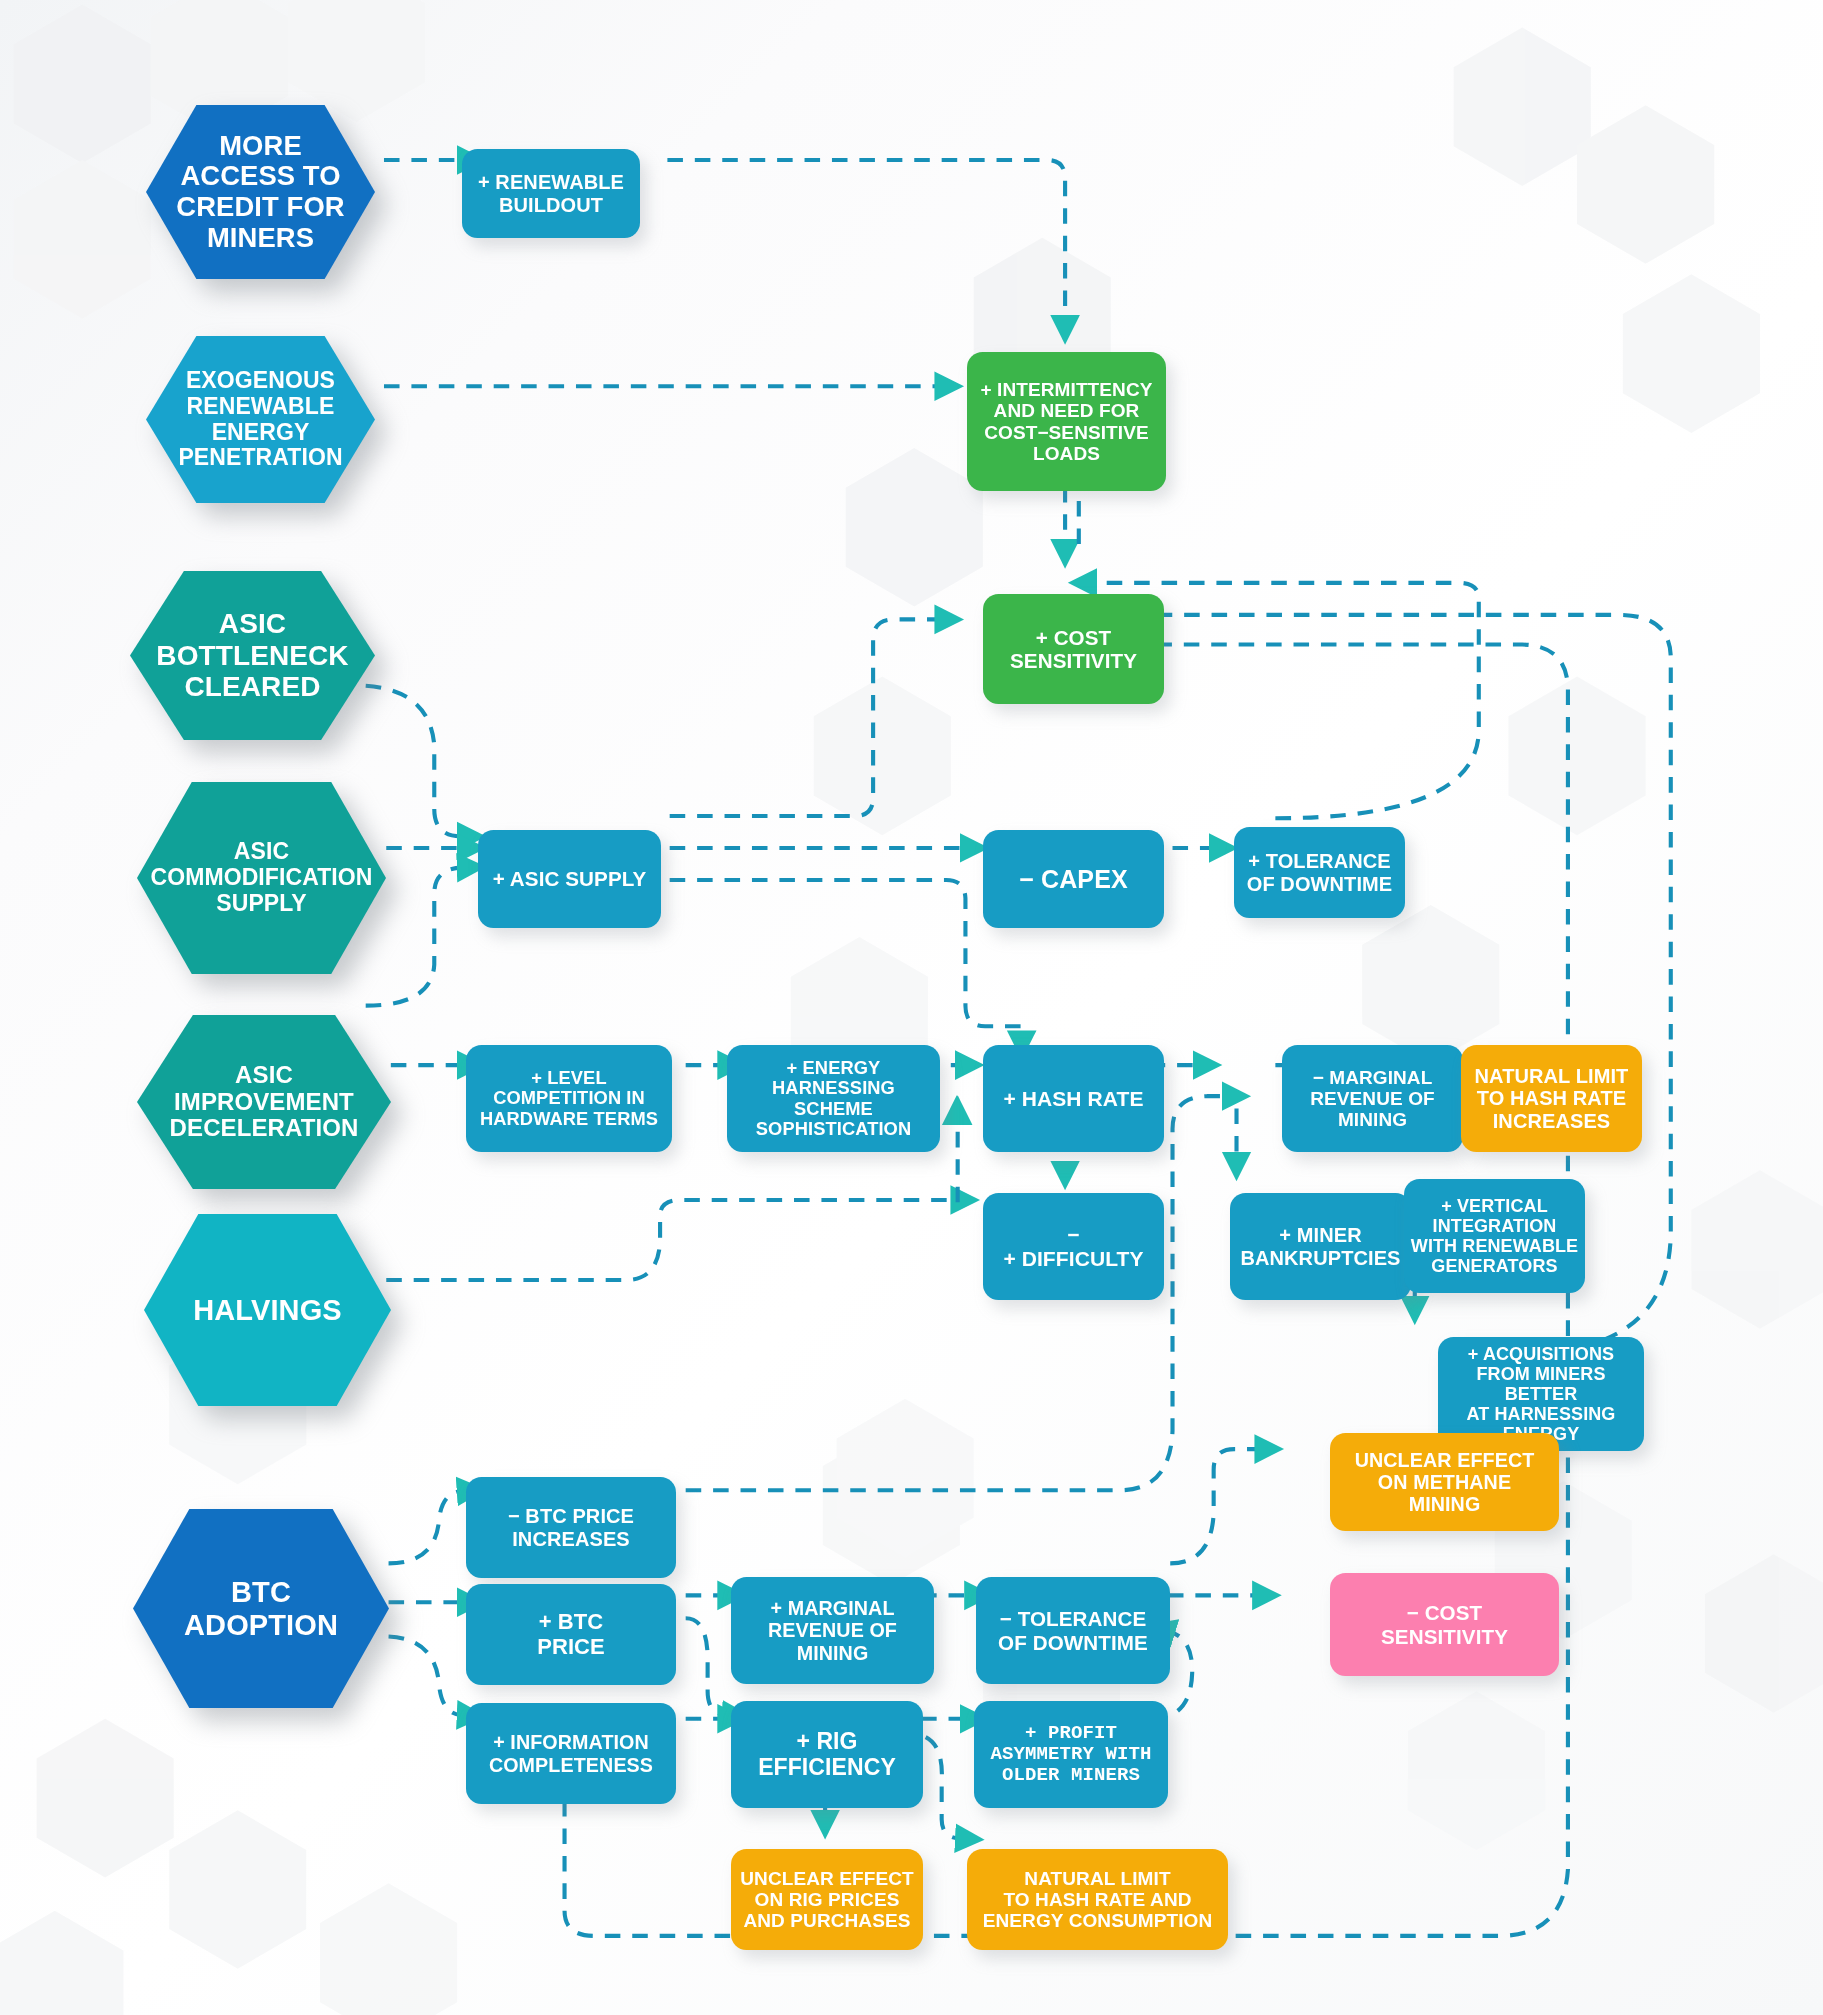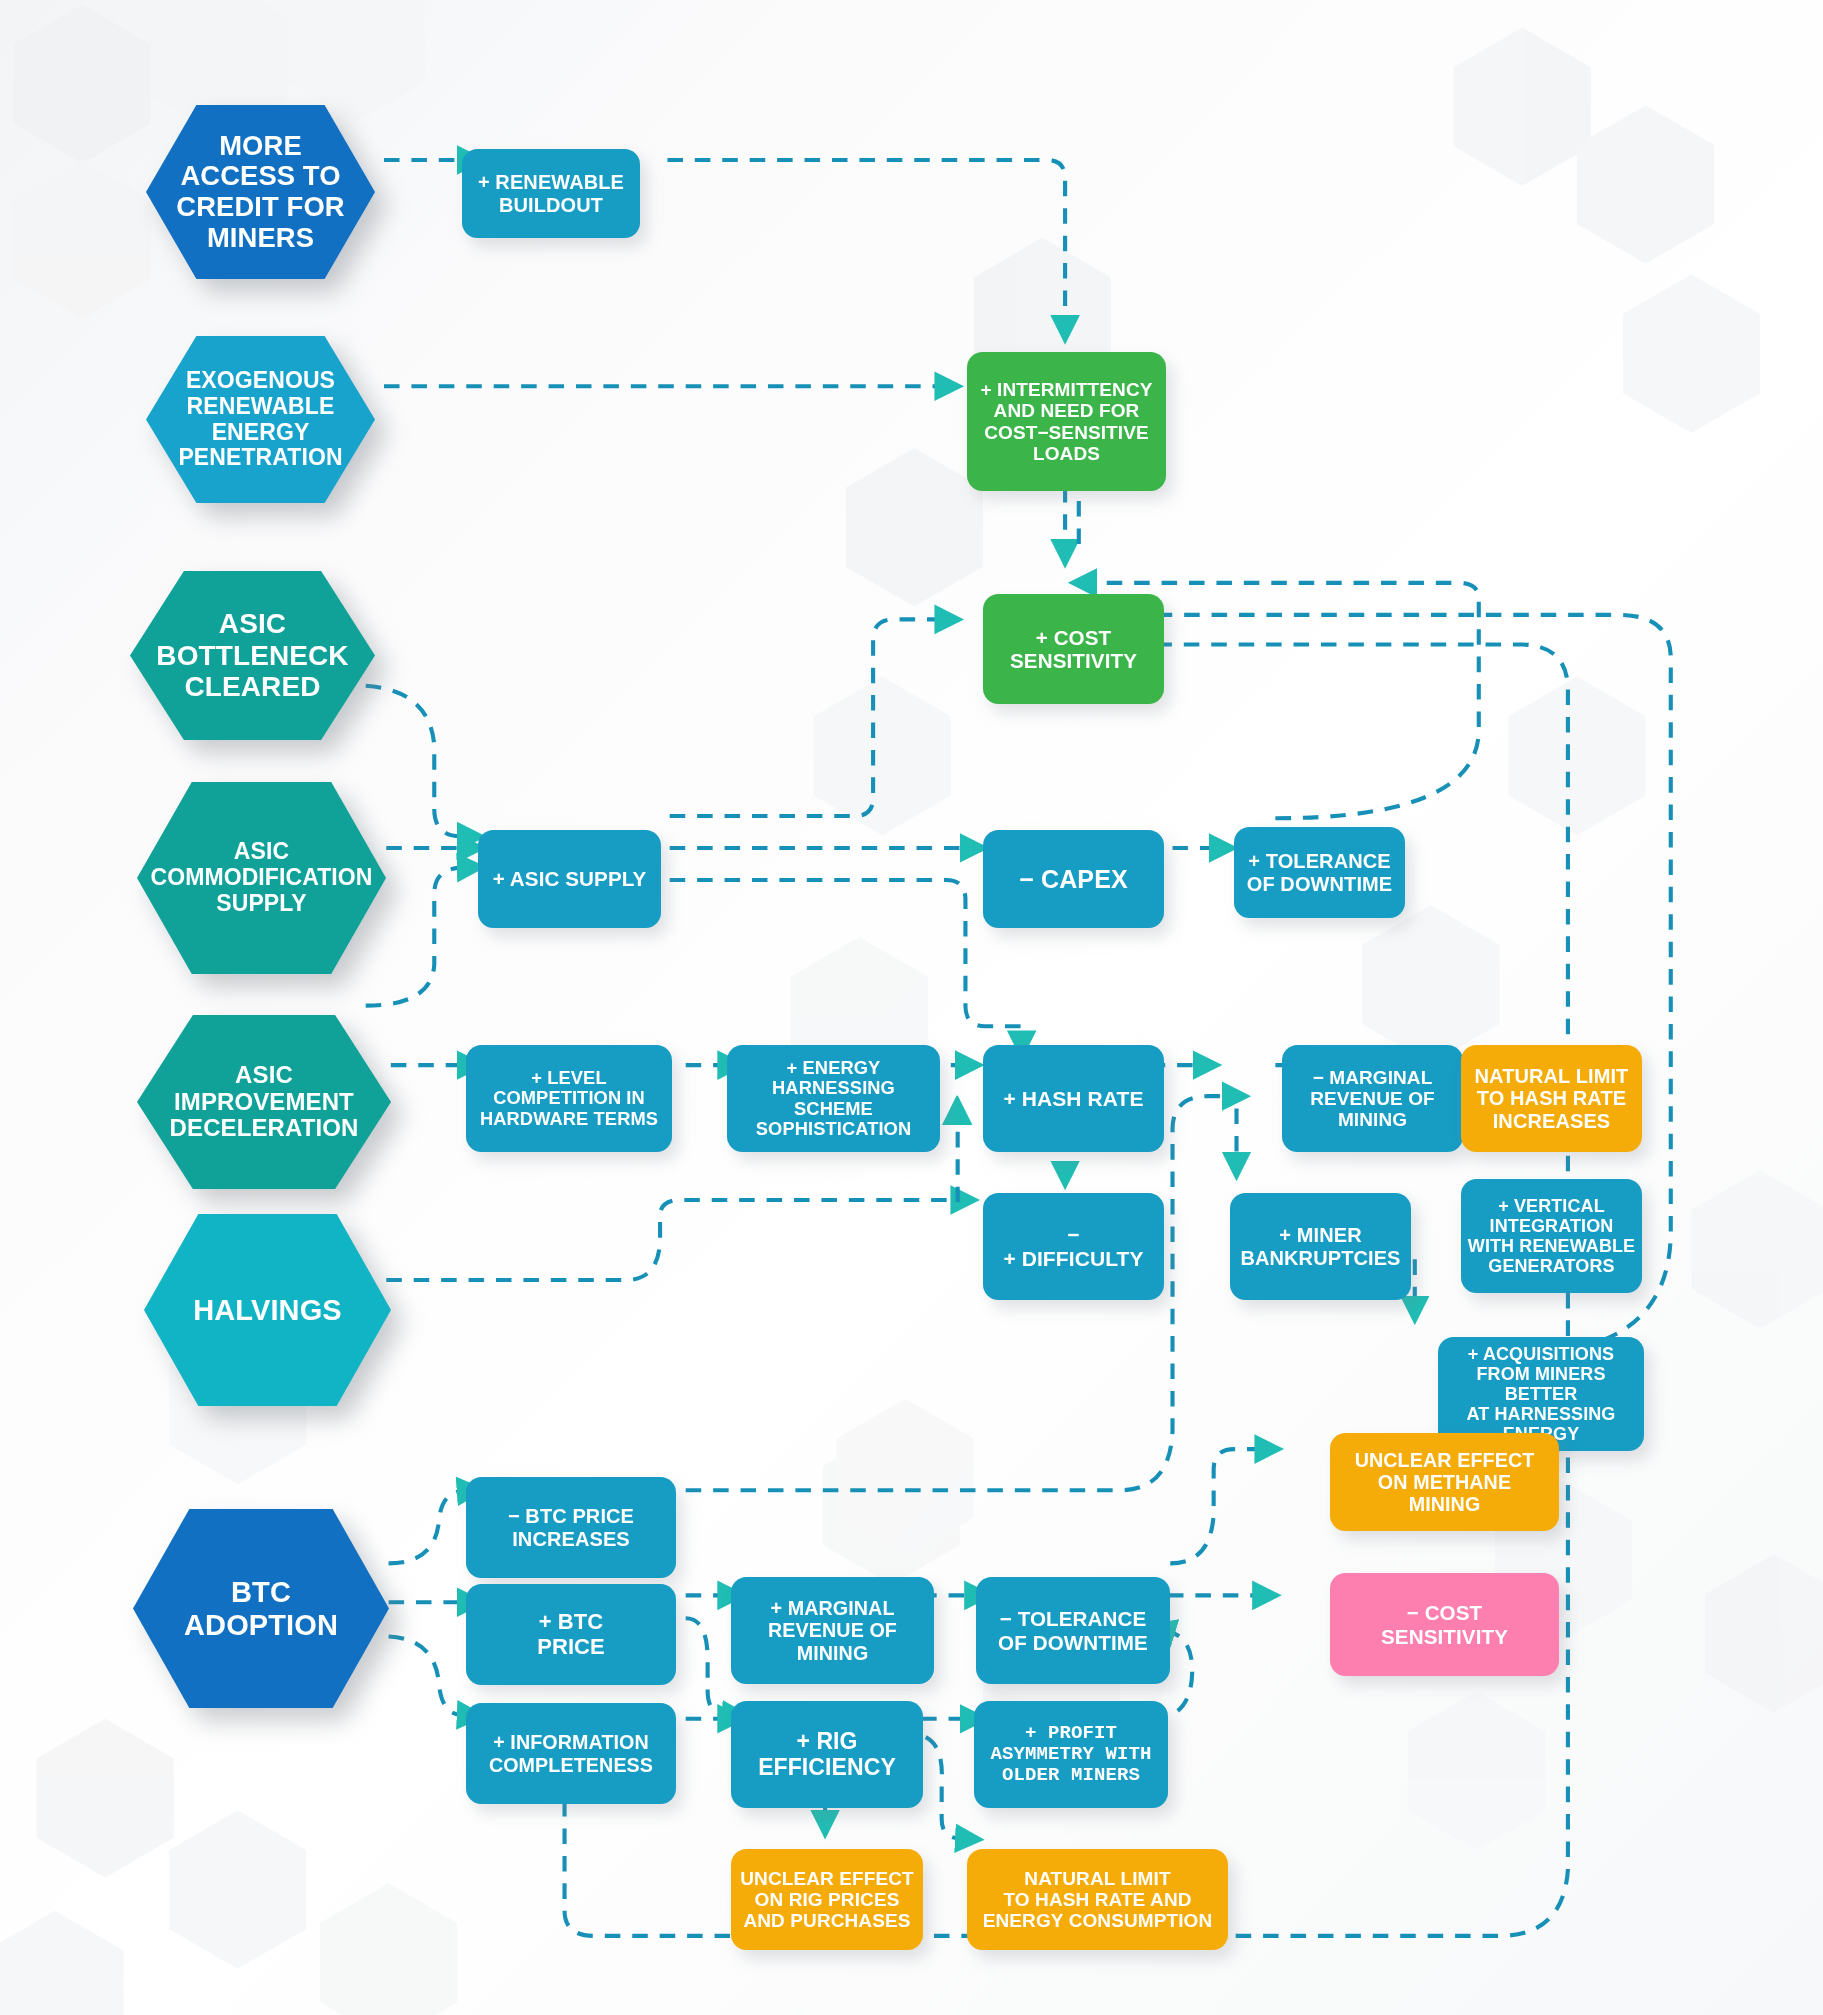--- a/index.html
+++ b/index.html
@@ -309,21 +309,21 @@
       </div>
     </div>
 
     <div class="rectwrap" style="position:absolute;left:1230px;top:1161px;width:181px;height:107px;">
       <div class="node rect blue" style="left:0;top:0;width:100%;height:100%;font-size:20px;">
         <span class="lbl">+ MINER
 BANKRUPTCIES</span>
       </div>
     </div>
 
-    <div class="rectwrap" style="position:absolute;left:1461px;top:1147px;width:181px;height:114px;">
+    <div class="rectwrap" style="position:absolute;left:1404px;top:1147px;width:181px;height:114px;">
       <div class="node rect blue" style="left:0;top:0;width:100%;height:100%;font-size:18px;">
         <span class="lbl">+ VERTICAL
 INTEGRATION
 WITH RENEWABLE
 GENERATORS</span>
       </div>
     </div>
 
     <div class="rectwrap" style="position:absolute;left:1438px;top:1305px;width:206px;height:114px;">
       <div class="node rect blue" style="left:0;top:0;width:100%;height:100%;font-size:18px;">

